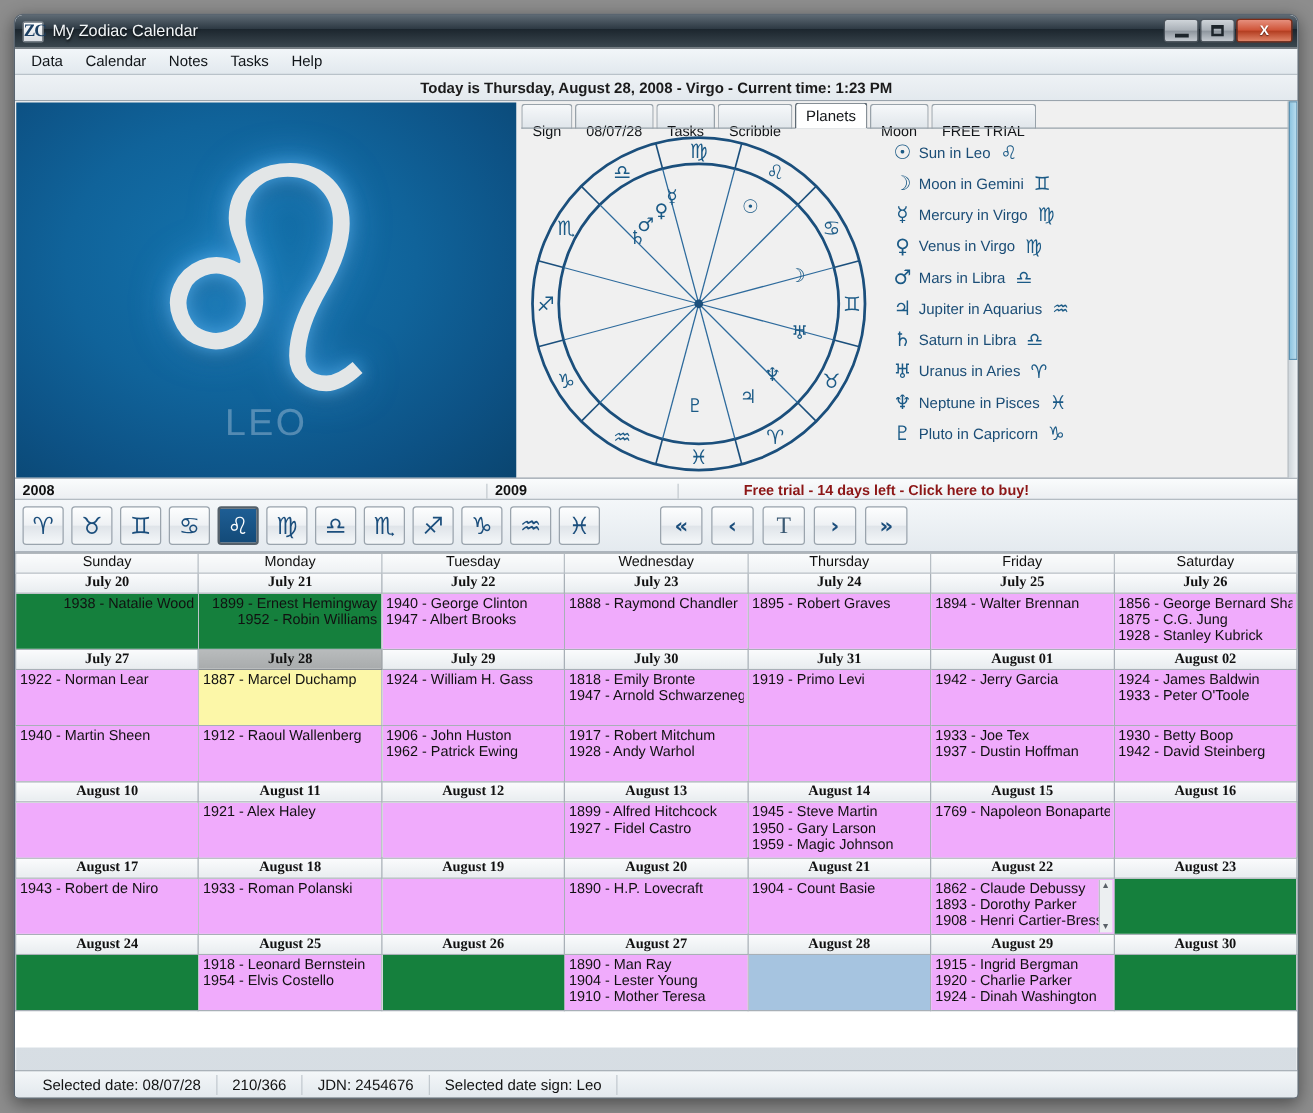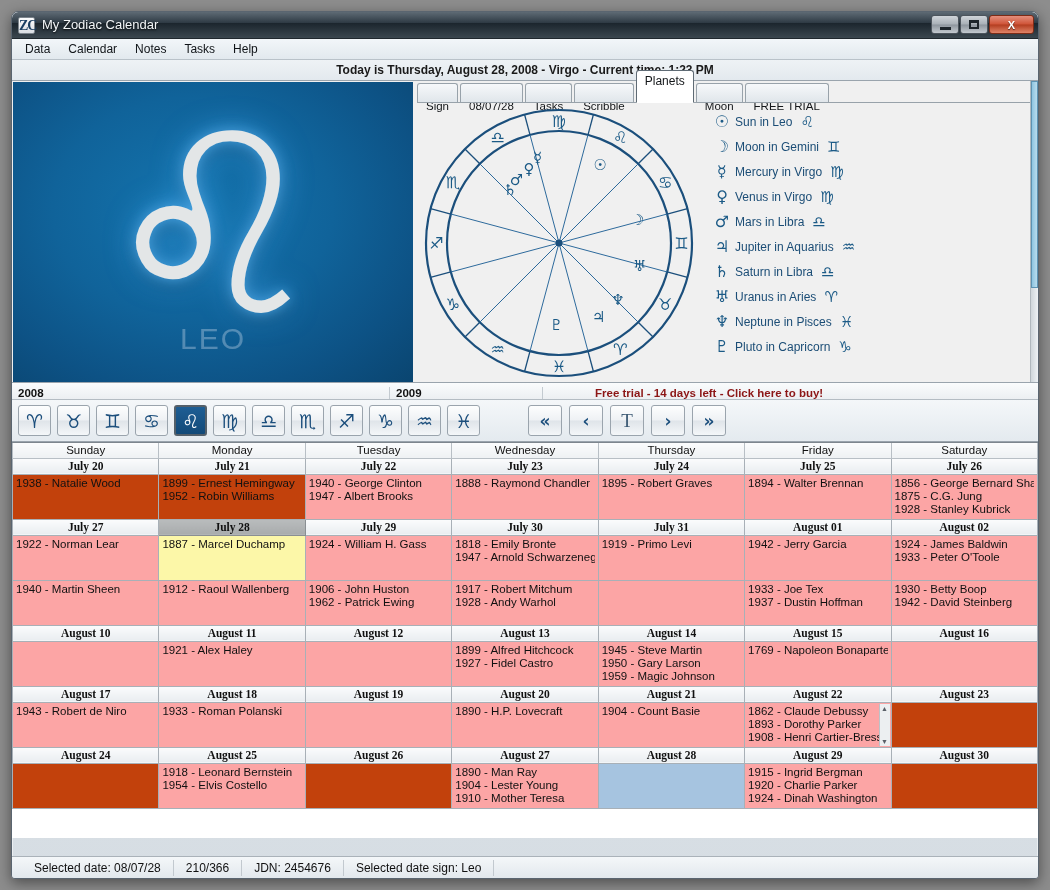--- a/index.html
+++ b/index.html
@@ -109,21 +109,21 @@
     display: flex; align-items: flex-end; gap: 2px;
   }
   .tab {
     font-size: 11.5px; color: #131619;
     padding: 16px 8px 3px; height: 18px;
     background: linear-gradient(to bottom,#f6f8fa,#dfe5ea);
     border: 1px solid #98a2aa; border-bottom: none;
     border-radius: 3px 3px 0 0;
   }
   .tab.active {
-    background: #ffffff; height: 33px; font-size: 12px;
+    background: #ffffff; height: 21px; font-size: 12px;
     padding-top: 3px; border-color: #5f6b75; border-bottom: 1px solid #fff;
     z-index: 3; position: relative;
   }
   #tab-underline {
     position: absolute; left: 4px; right: 4px; top: 21px; height: 1px; background: #98a2aa;
   }
 
   
   #wheel { position: absolute; left: 4px; top: 24px; width: 284px; height: 276px; }
   
@@ -202,25 +202,25 @@
     background: linear-gradient(to bottom,#fbfcfd,#e9edf0);
     border: 1px solid #a8b0b7;
     font-family: Liberation Serif, serif;
   }
   td.datehdr.sel {
     background: linear-gradient(to bottom,#b9bcbd,#a9acad);
     border-color: #8a8f93;
   }
   td.cell {
     height: 45px; vertical-align: top;
-    border: 1px solid #a8b0b7; background: #fca5a5;
+    border: 1px solid #a8b0b7; background: #f0abfc;
     font-size: 11.5px; color: #111; padding: 2px 3px;
     overflow: hidden; position: relative;
   }
-  td.cell.gray { background: #c2410c; }
+  td.cell.gray { background: #15803d; text-align: right; }
   td.cell.yellow { background: #fcf7a8; }
   td.cell.blue { background: #a6c4e0; }
   .ev { white-space: nowrap; overflow: hidden; line-height: 13px; }
   .cell-scroll {
     position: absolute; right: 1px; top: 1px; width: 11px; bottom: 1px;
     background: #eceff1; border-left: 1px solid #bcc2c7;
     display: flex; flex-direction: column; justify-content: space-between;
     align-items: center; font-size: 7px; color: #5a6068;
   }
   .cell-scroll span { line-height: 9px; }

